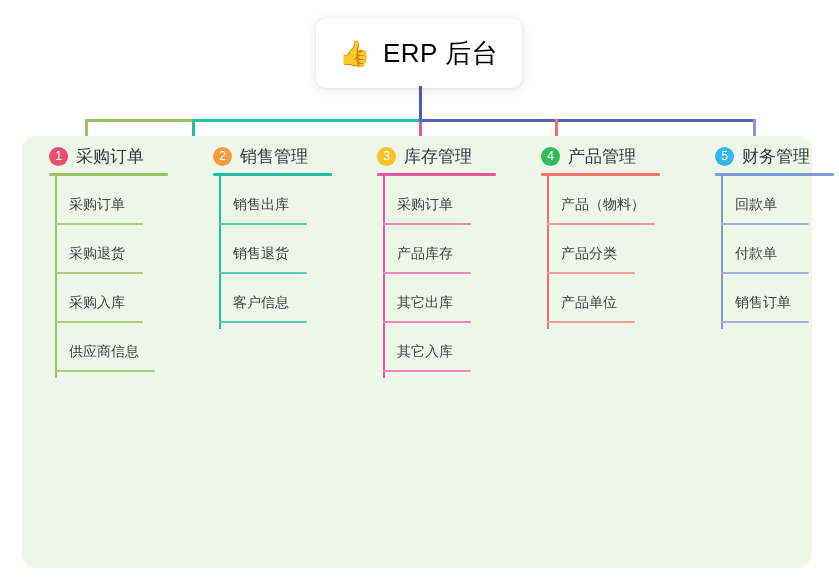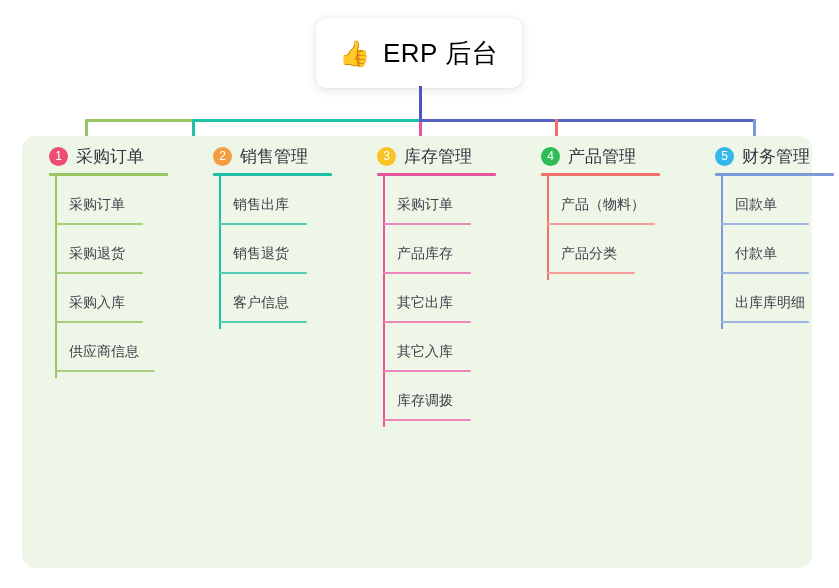--- a/index.html
+++ b/index.html
@@ -216,45 +216,45 @@
         <div class="leaf">
           <span class="leaf-spine" style="background:#e8559e;"></span>
           <span class="leaf-label">其它出库</span>
           <span class="leaf-rule" style="background:#ef86ba;"></span>
         </div>
         <div class="leaf">
           <span class="leaf-spine" style="background:#e8559e;"></span>
           <span class="leaf-label">其它入库</span>
           <span class="leaf-rule" style="background:#ef86ba;"></span>
         </div>
-        <div class="leaf">
-          <span class="leaf-spine" style="background:#e8559e;"></span>
-          <span class="leaf-label">库存调拨</span>
-          <span class="leaf-rule" style="background:#ef86ba;"></span>
-        </div>
       </div>
     </div>
 
     <div class="col" style="left:506px; width:165px;">
       <div class="col-head">
         <span class="badge" style="background:#2ebd59;">4</span>
         <span class="col-title">产品管理</span>
         <span class="col-rule" style="width:119px; background:#f0706b;"></span>
       </div>
       <div class="leaves">
         <div class="leaf">
           <span class="leaf-spine" style="background:#f0706b;"></span>
           <span class="leaf-label">产品（物料）</span>
           <span class="leaf-rule" style="background:#f59e99; width:108px;"></span>
         </div>
         <div class="leaf">
           <span class="leaf-spine" style="background:#f0706b;"></span>
           <span class="leaf-label">产品分类</span>
           <span class="leaf-rule" style="background:#f59e99;"></span>
         </div>
+        <div class="leaf">
+          <span class="leaf-spine" style="background:#f0706b;"></span>
+          <span class="leaf-label">产品单位</span>
+          <span class="leaf-rule" style="background:#f59e99;"></span>
+        </div>
       </div>
     </div>
 
     <div class="col" style="left:680px; width:150px;">
       <div class="col-head">
         <span class="badge" style="background:#36b7e8;">5</span>
         <span class="col-title">财务管理</span>
         <span class="col-rule" style="width:119px; background:#7e9ad6;"></span>
       </div>
       <div class="leaves">
@@ -263,20 +263,20 @@
           <span class="leaf-label">回款单</span>
           <span class="leaf-rule" style="background:#9db2e0;"></span>
         </div>
         <div class="leaf">
           <span class="leaf-spine" style="background:#7e9ad6;"></span>
           <span class="leaf-label">付款单</span>
           <span class="leaf-rule" style="background:#9db2e0;"></span>
         </div>
         <div class="leaf">
           <span class="leaf-spine" style="background:#7e9ad6;"></span>
-          <span class="leaf-label">出库库明细</span>
+          <span class="leaf-label">销售订单</span>
           <span class="leaf-rule" style="background:#9db2e0;"></span>
         </div>
       </div>
     </div>
 
   </div>
 </div>
 
 </body></html>

